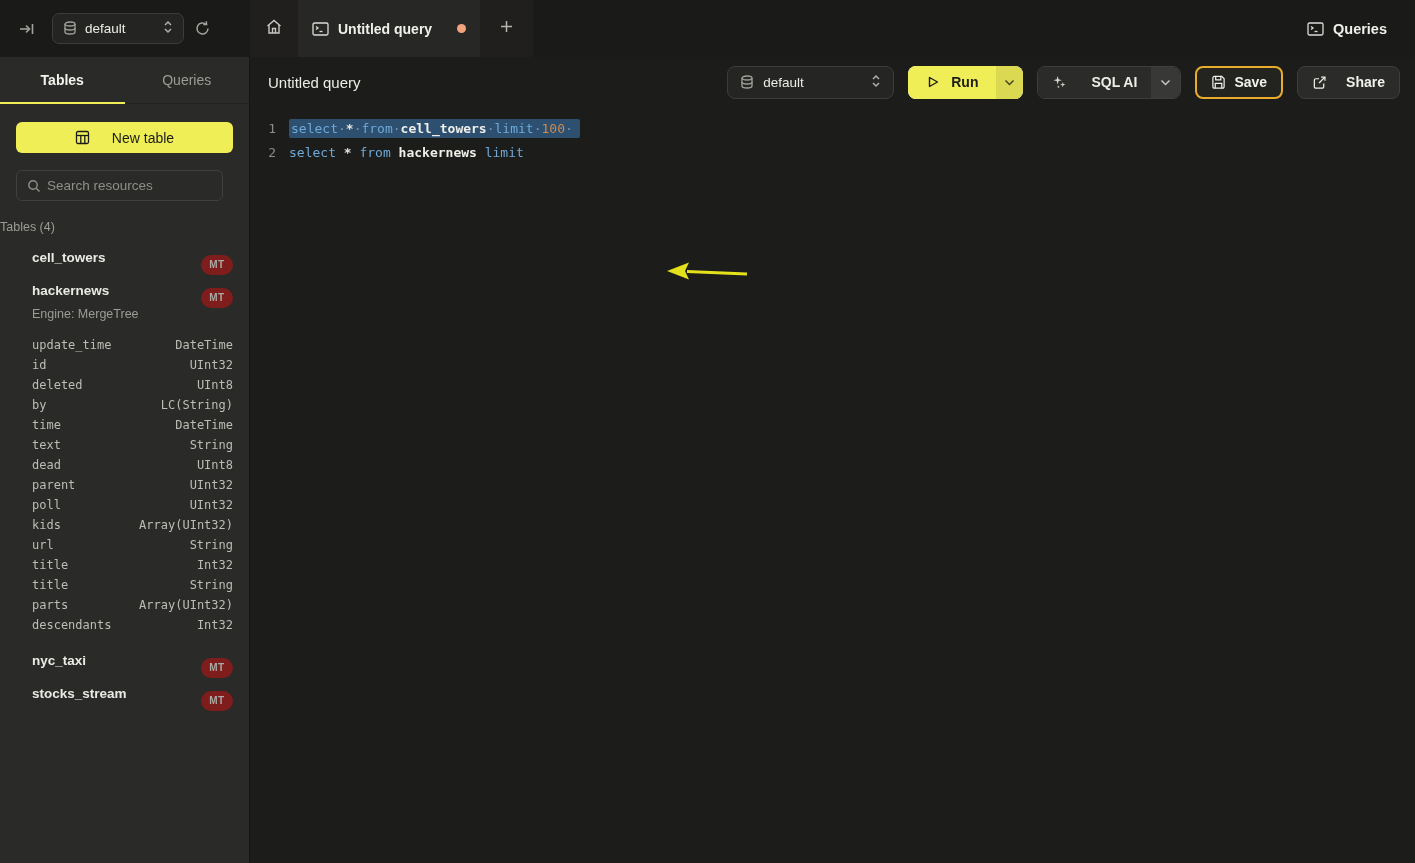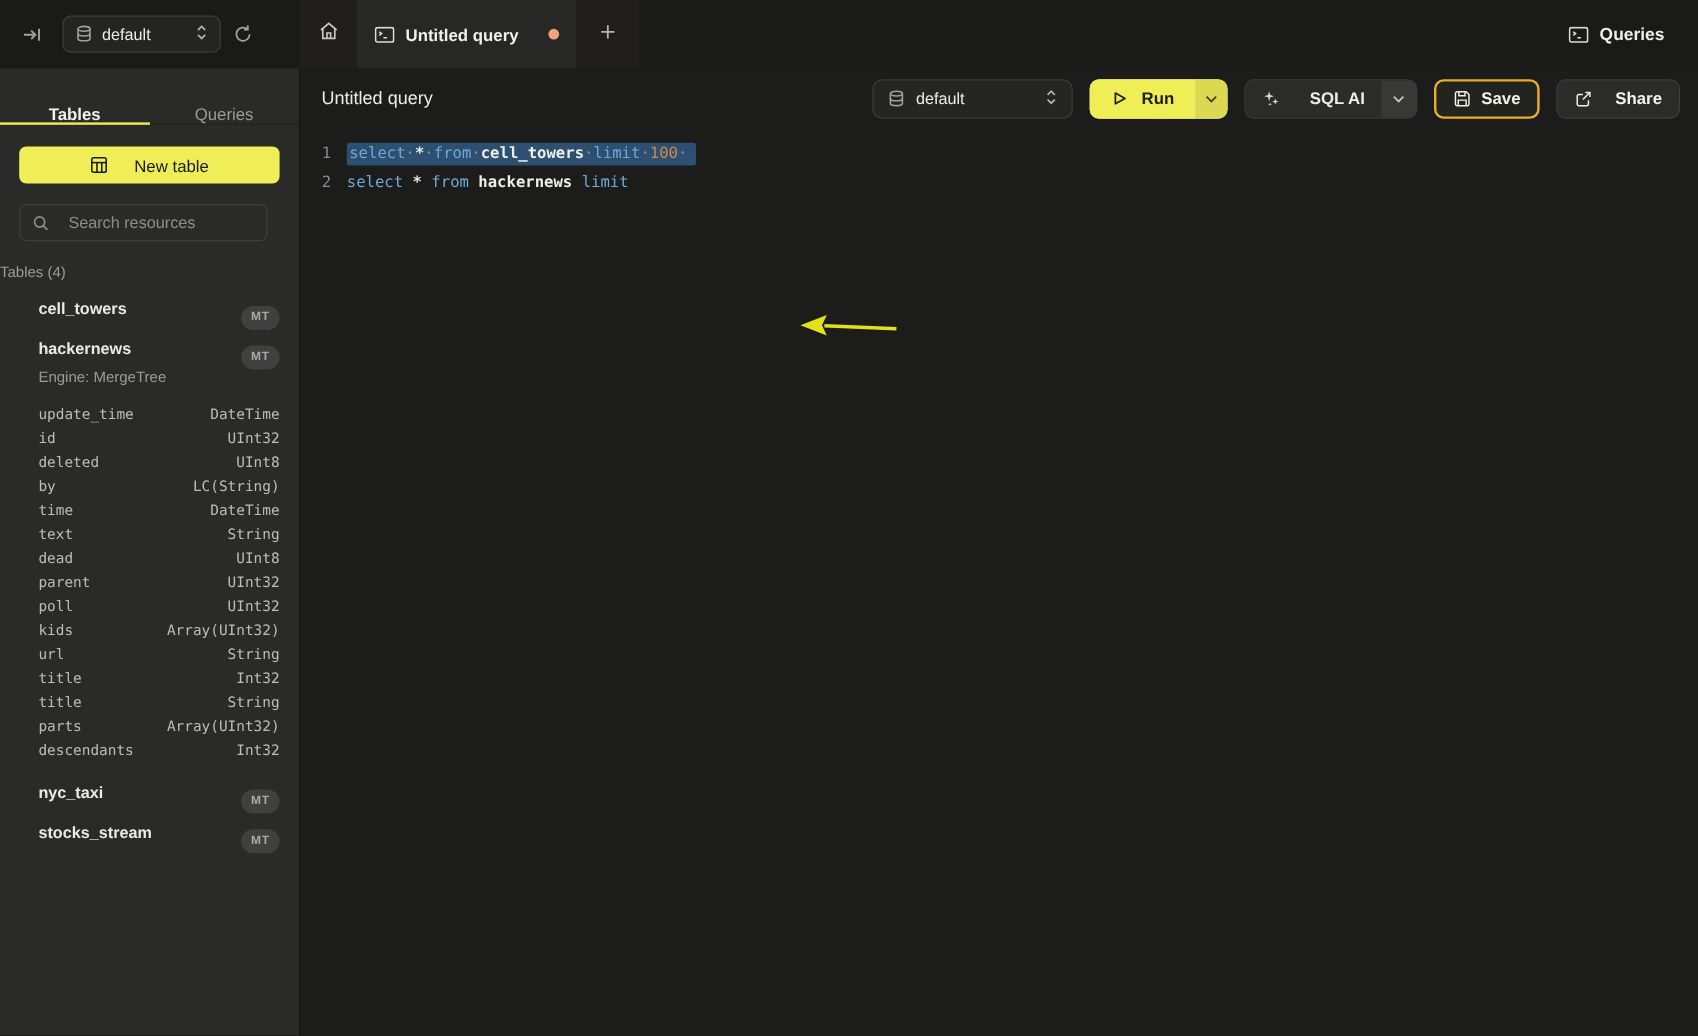--- a/index.html
+++ b/index.html
@@ -25,39 +25,39 @@
   .query-tab .tab-label { color:#f0f0ea; font-size:14px; font-weight:600; white-space:nowrap; }
   .tab-dot { width:9px; height:9px; border-radius:50%; margin-left:auto; }
   .plus-seg { width:53px; display:flex; align-items:center; justify-content:center; color:#b5b5af; cursor:pointer; }
   .topbar-right { margin-left:auto; display:flex; align-items:center; padding-right:28px; }
   .queries-btn { display:flex; align-items:center; gap:9px; background:none; border:none;
                  color:#f0f0ea; font-size:14.5px; font-weight:600; cursor:pointer; }
 
   
   .sidebar { position:absolute; left:0; top:57px; width:250px; height:806px; background:#2a2a28;
              border-right:1px solid #151513; }
-  .sidebar-tabs { position:relative; height:47px; display:flex; border-bottom:1px solid #222220;align-items:flex-end; }
+  .sidebar-tabs { position:relative; height:47px; display:flex; border-bottom:1px solid #222220; }
   .side-tab { flex:1; display:flex; align-items:center; justify-content:center; font-size:14px;
               cursor:pointer; background:none; border:none; }
   .side-tab.active { color:#f2f2ec; font-weight:700; }
   .side-tab.inactive { color:#9c9c96; font-weight:400; }
   .tab-underline { position:absolute; left:0; bottom:-1px; width:125px; height:2.5px; }
   .new-table-btn { margin:18px 16px 0 16px; width:217px; height:31px; border:none; border-radius:6px;
                    display:flex; align-items:center; justify-content:center; gap:22px;
                    color:#1b1b19; font-size:14px; font-weight:500; cursor:pointer; }
   .search-box { margin:17px 16px 0 16px; width:207px; height:31px; border:1px solid #413f3d;
-                border-radius:6px; display:flex; align-items:center; padding:0 10px; gap:16px;
+                border-radius:6px; display:flex; align-items:center; padding:0 10px; gap:6px;
                 color:#8f8f89; background:transparent; }
   .search-box input { flex:1; background:transparent; border:none; outline:none; color:#e6e6e0;
                       font-size:13.5px; }
   .search-box input::placeholder { color:#8f8f89; }
   .section-label { margin-top:17px; font-size:12.5px; color:#9c9c96; height:18px; }
   .table-row { height:33px; display:flex; align-items:center; padding:0 16px 0 32px; cursor:pointer; }
   .table-row .tname { font-size:13.5px; font-weight:600; color:#eaeae4; }
-  .mt-badge { margin-left:auto; width:32px; height:20px; border-radius:10px; background:#404040;
+  .mt-badge { margin-left:auto; width:32px; height:20px; border-radius:10px; background:#7f1d1d;
               color:#a9a9a3; font-size:10px; font-weight:700; letter-spacing:.5px;
               display:flex; align-items:center; justify-content:center;margin-top:14px; }
   .engine-line { padding-left:32px; height:18px; font-size:12.5px; color:#9c9c96; }
   .cols { margin-top:10px; }
   .col-row { height:20px; display:flex; align-items:center; padding:0 16px 0 32px;
              font-family:"DejaVu Sans Mono", monospace; font-size:12px; color:#bdbdb5; }
   .col-row .ctype { margin-left:auto; }
   .gap9 { height:9px; }
 
   

